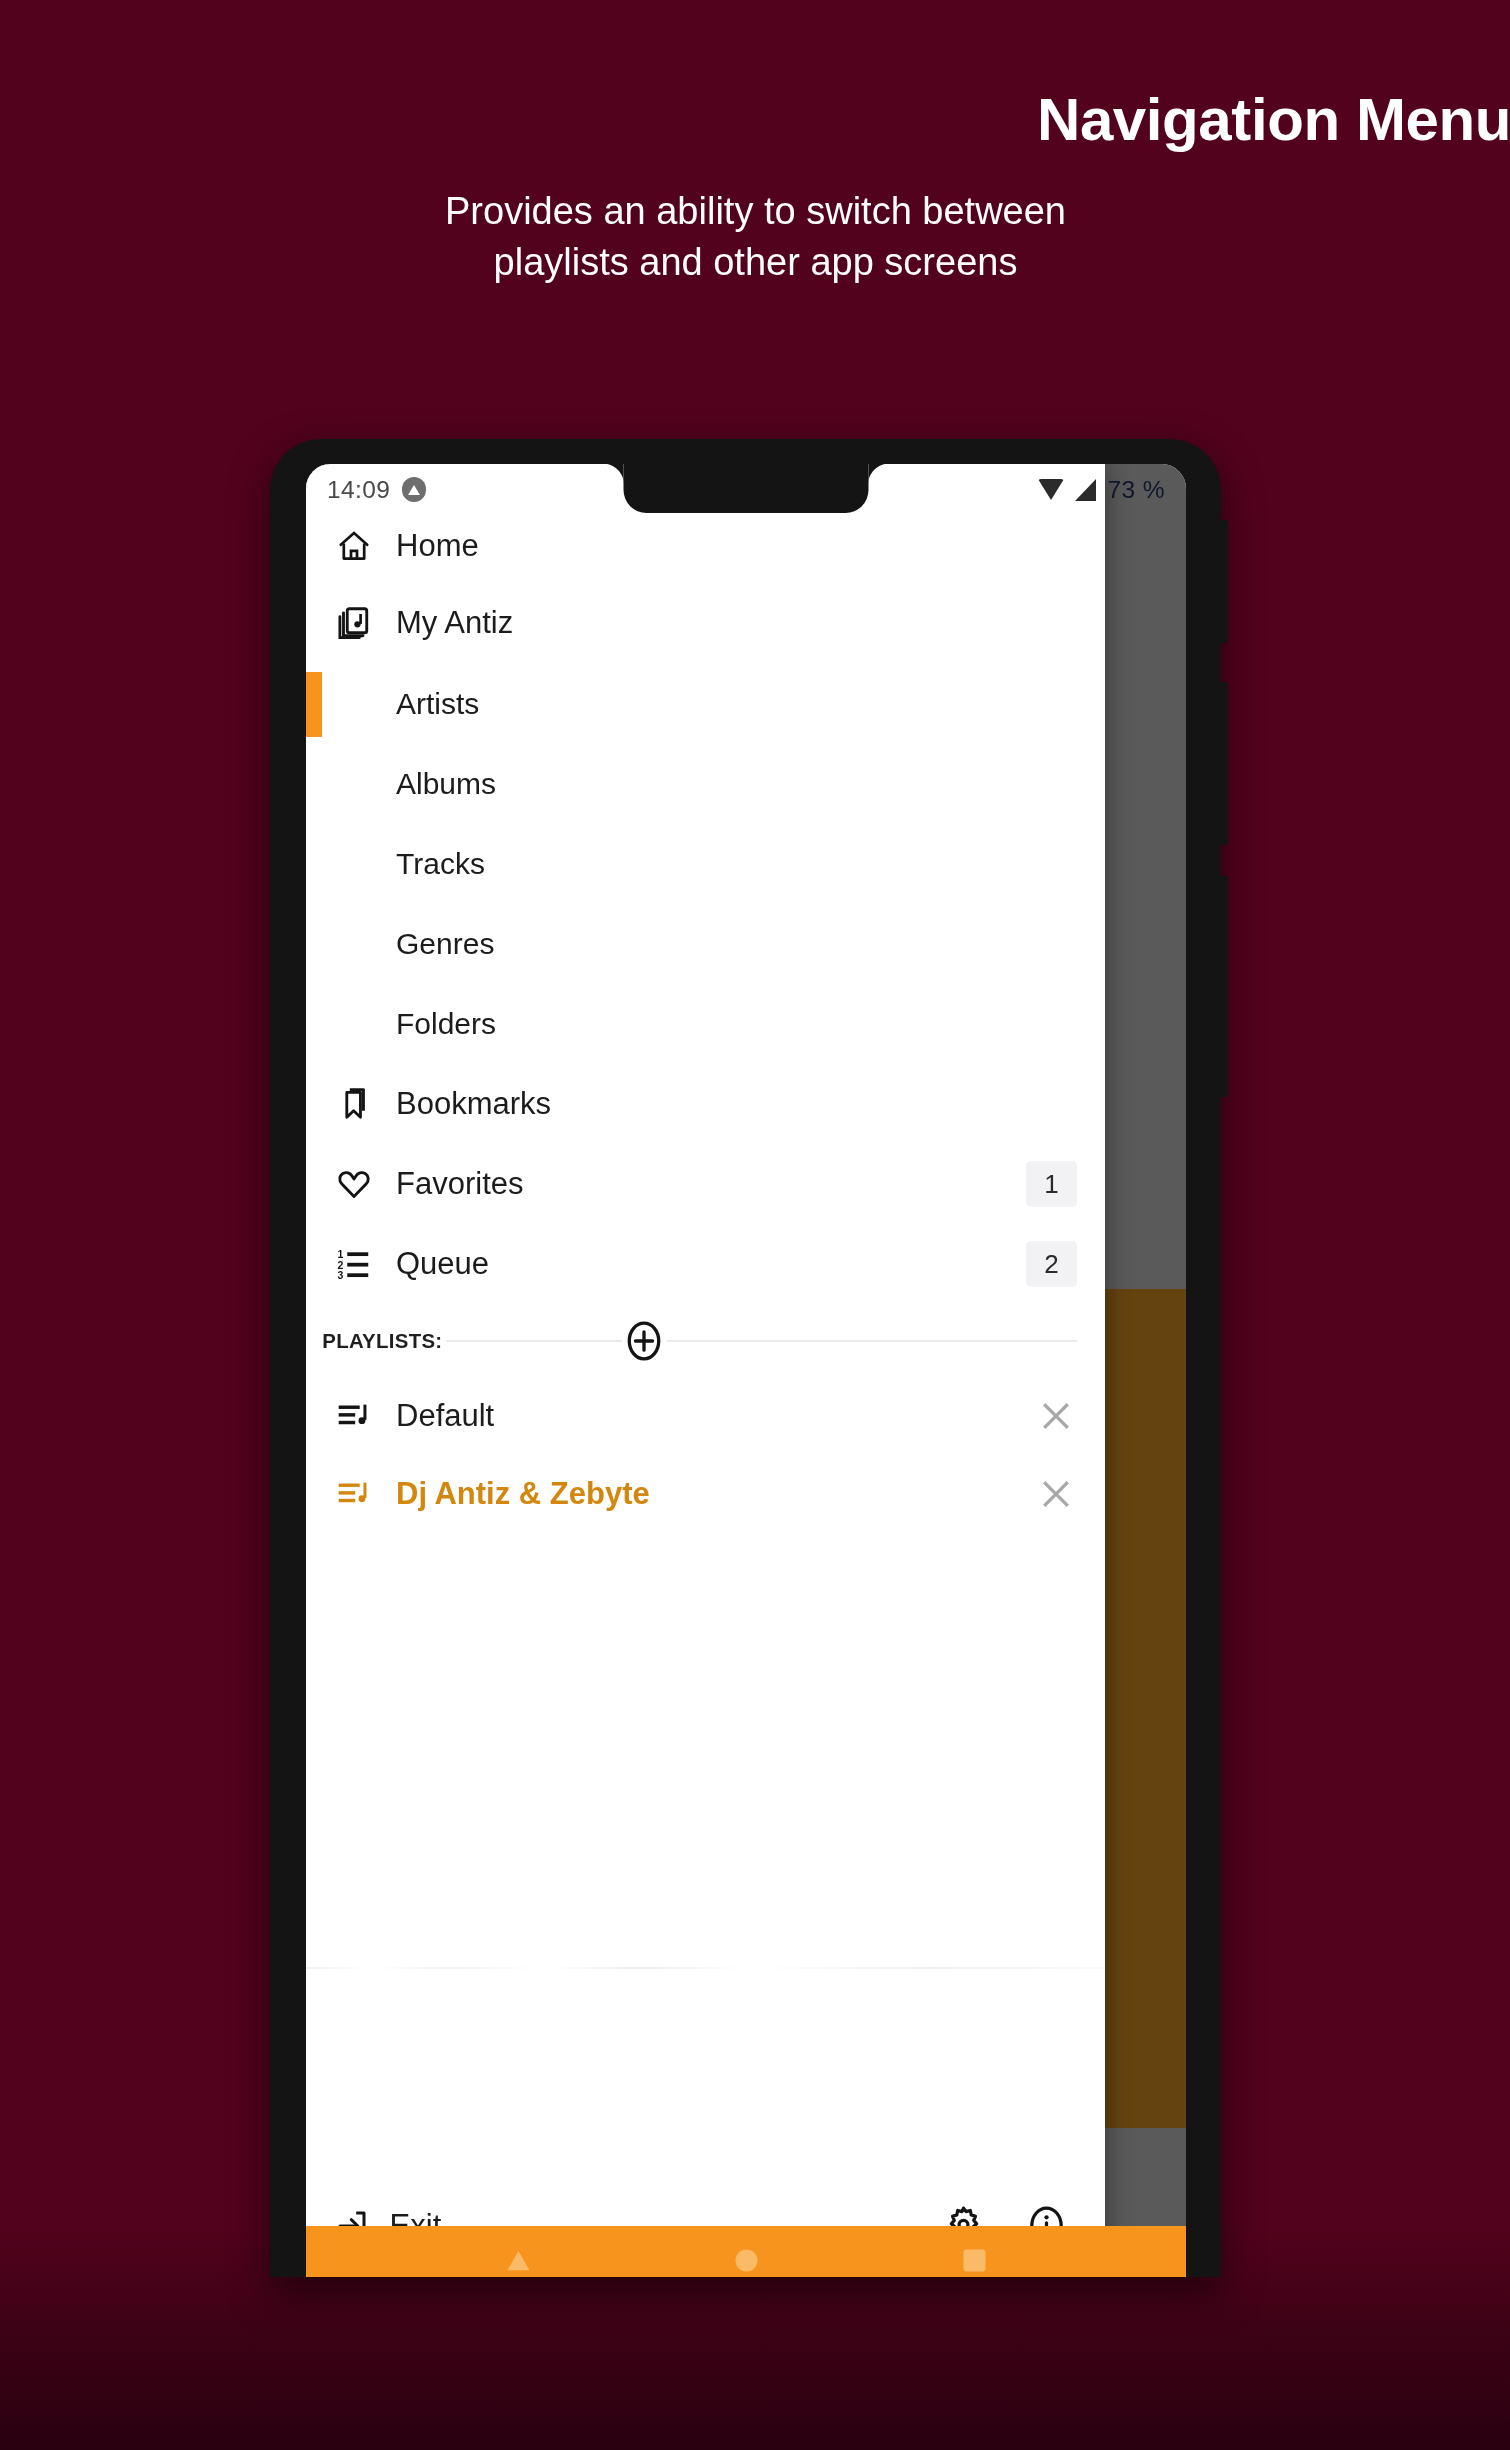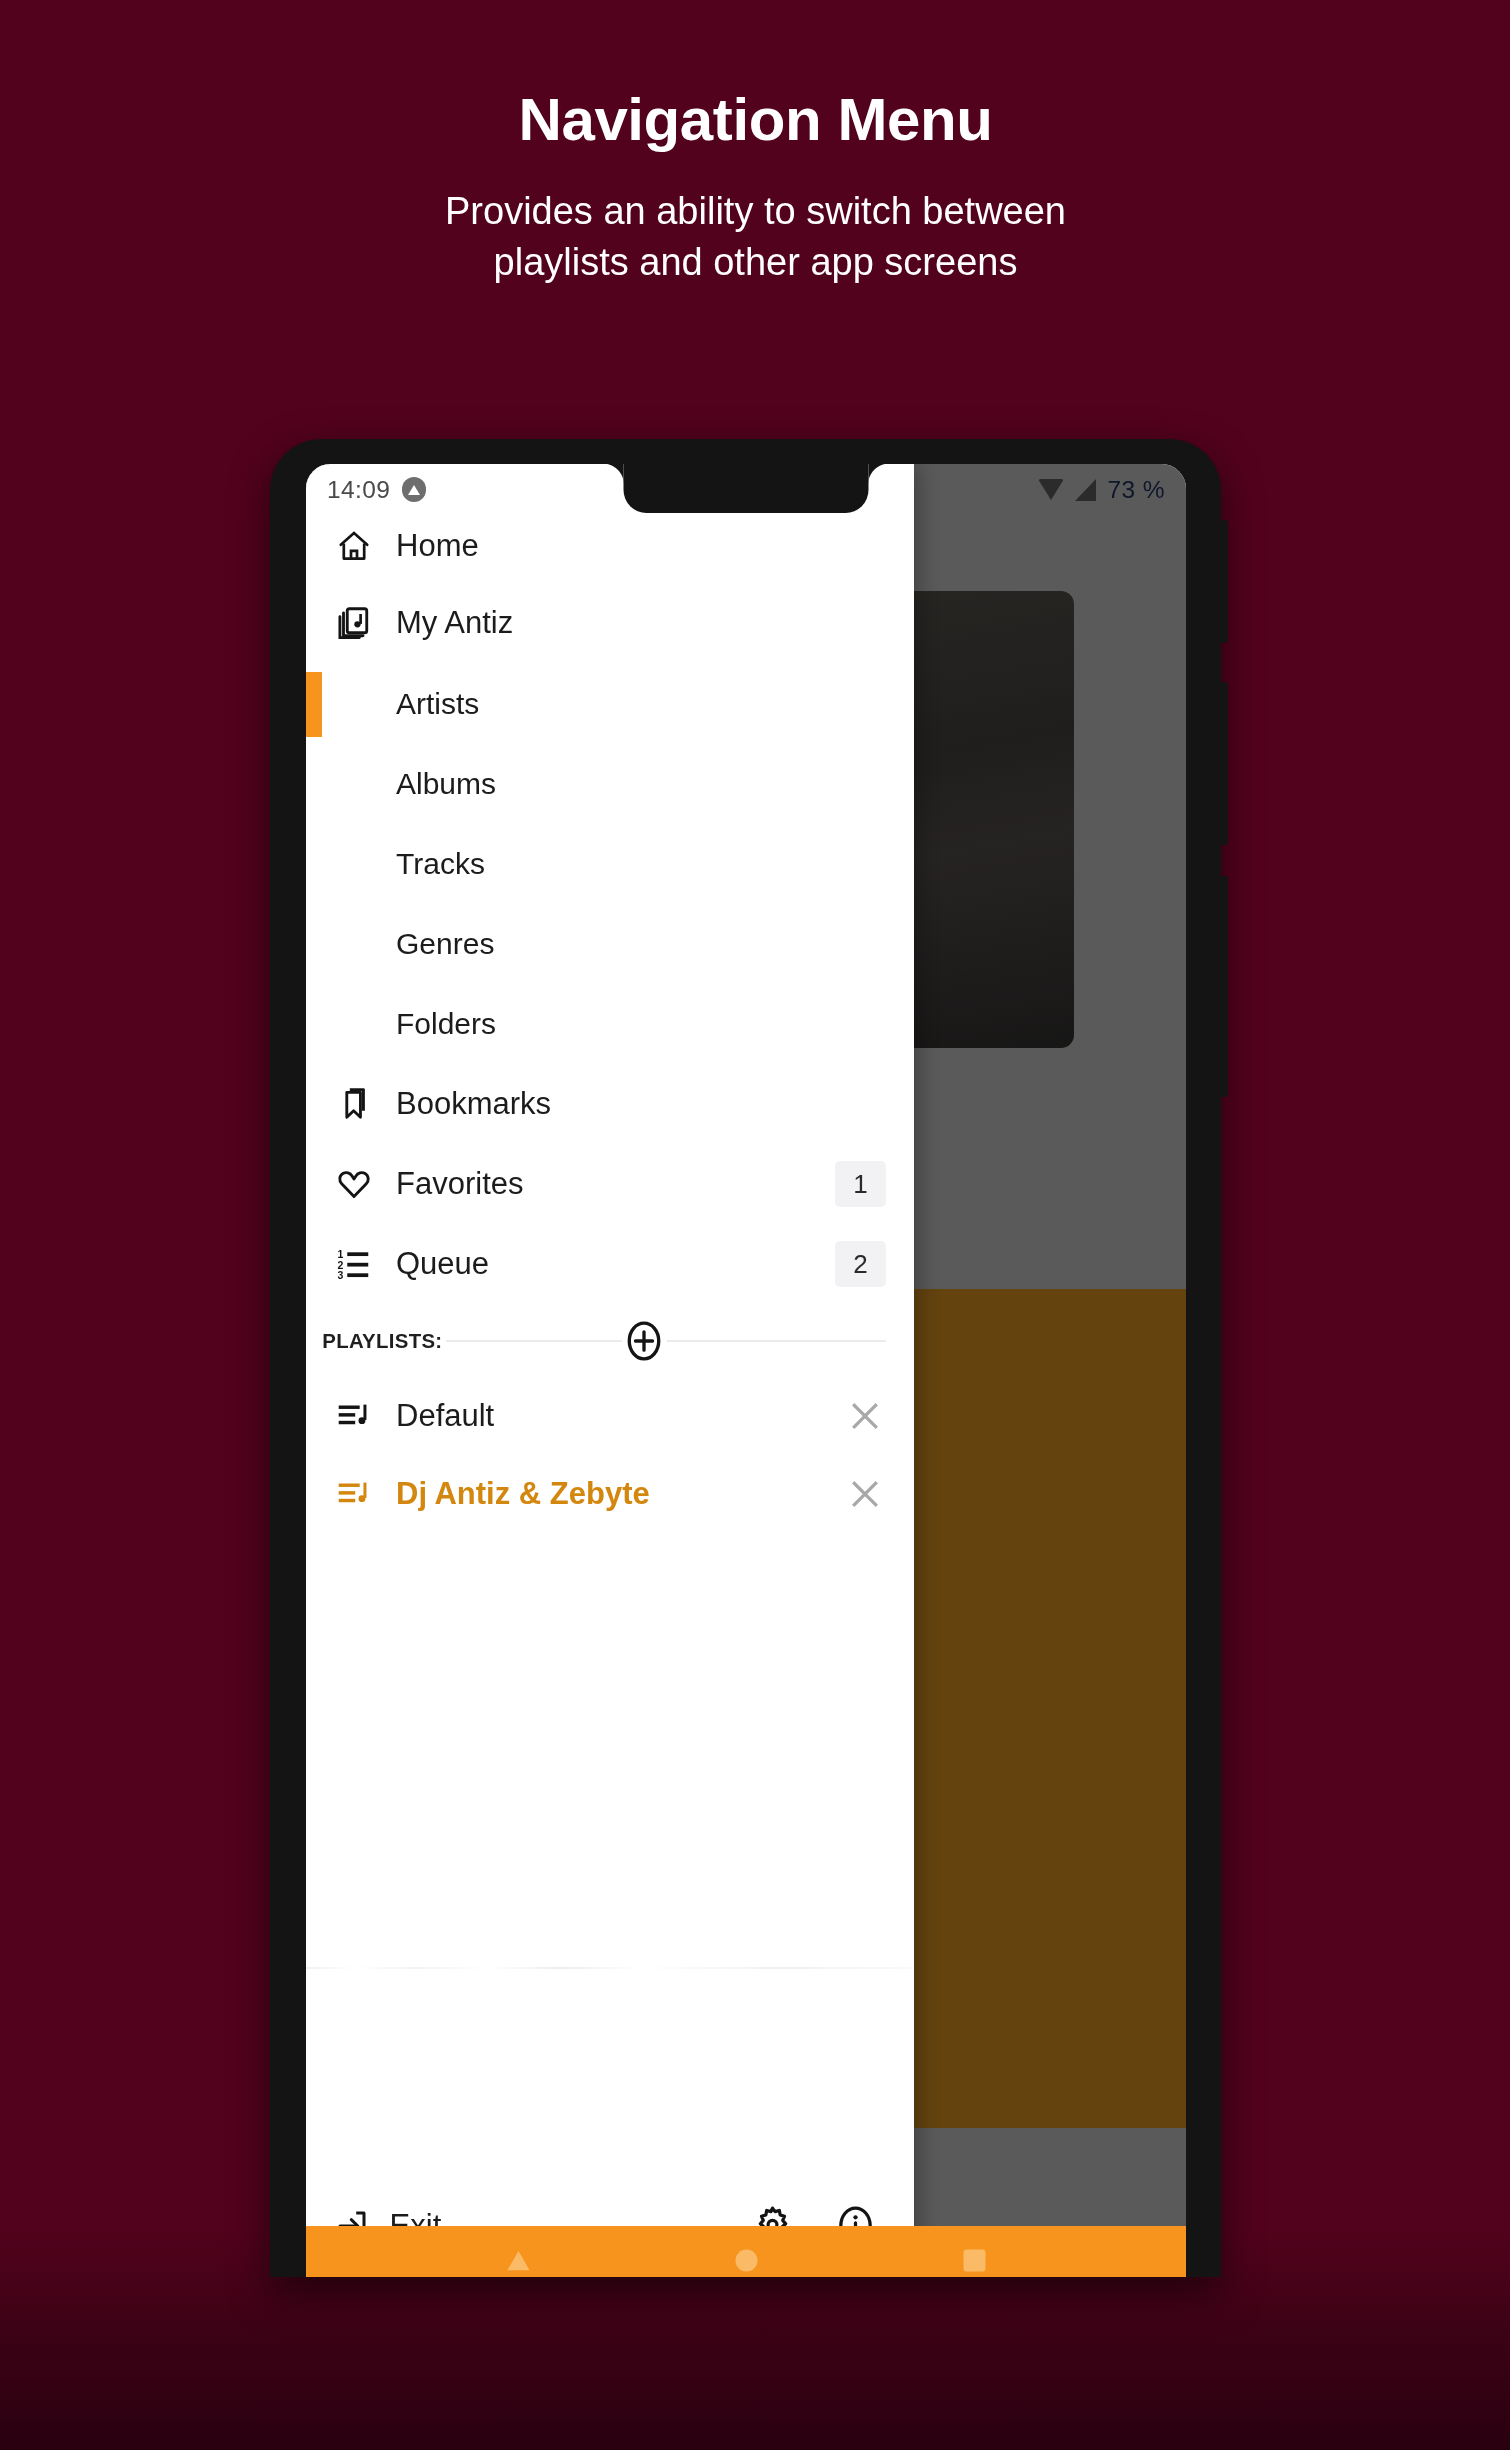--- a/index.html
+++ b/index.html
@@ -34,20 +34,21 @@
     top: 0; left: 0; right: 0;
     text-align: center;
     padding-top: 90px;
     color: #ffffff;
   }
   .header-title {
     font-size: 60px;
     font-weight: bold;
     letter-spacing: -0.4px;
     line-height: 1.0;
+    text-align: right;
   }
   .header-sub {
     margin-top: 36px;
     font-size: 38px;
     font-weight: 400;
     line-height: 1.33;
   }
 
   
   .device {
@@ -236,21 +237,21 @@
     position: absolute;
     inset: 0;
     background: rgba(40,40,40,0.38);
     z-index: 8;
   }
 
   
   .drawer {
     position: absolute;
     left: 0; top: 0;
-    width: 608px;
+    width: 799px;
     height: 100%;
     background: #ffffff;
     z-index: 20;
     display: flex;
     flex-direction: column;
     box-shadow: 4.9px 0 21px rgba(0,0,0,0.30);
   }
   .drawer-scroll {
     flex: 1 1 auto;
     position: relative;

